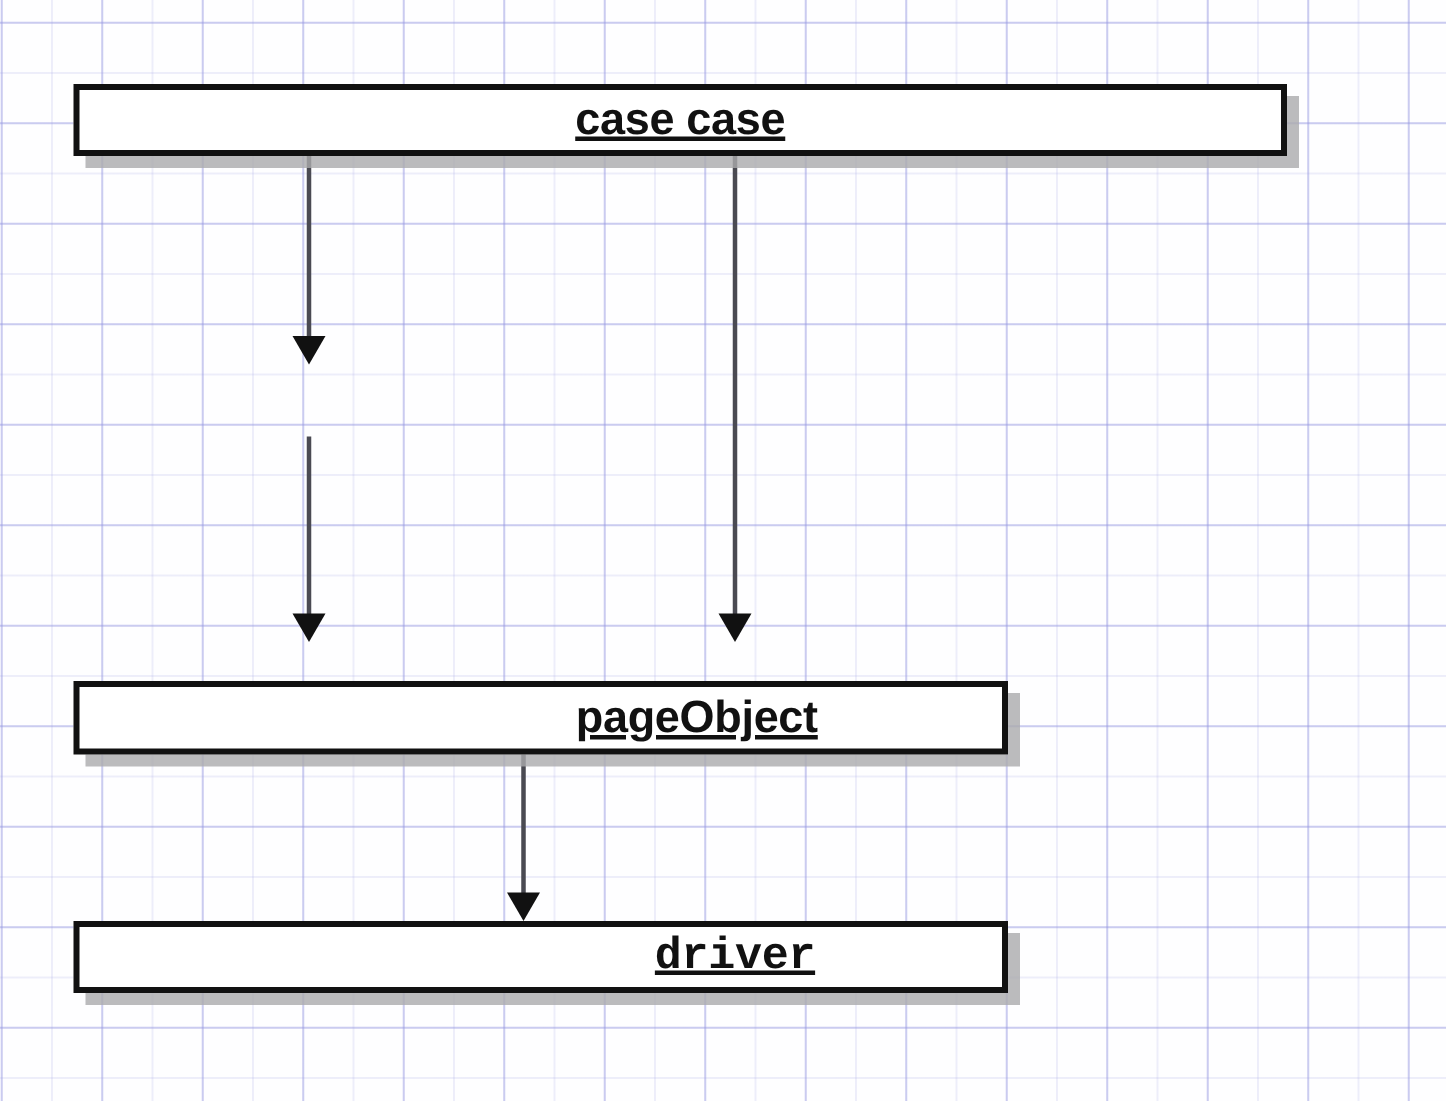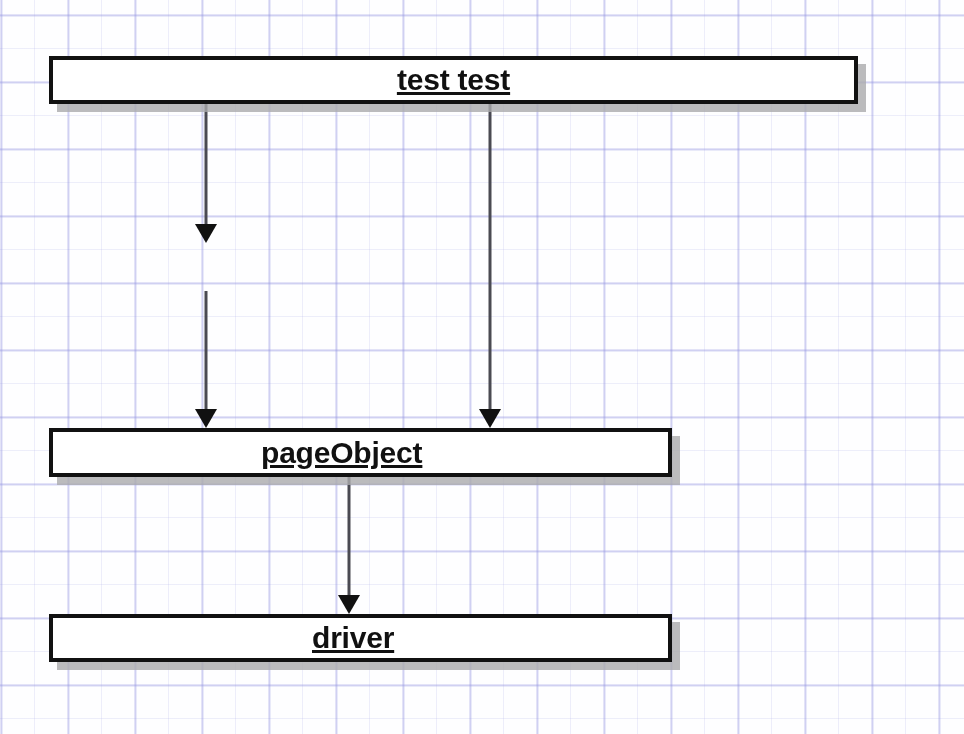--- a/index.html
+++ b/index.html
@@ -66,22 +66,22 @@
   #node-driver   { left: 49px; top: 614px; width: 623px; height: 48px; }
 
   #node-testcase .node-label   { font-size: 30px; }
   #node-service .node-label    { font-size: 29px; }
   #node-pageobject .node-label { font-size: 30px; }
   #node-driver .node-label     { font-size: 30px; }
 
   
   #node-testcase { justify-content: center; }
   #node-service  { justify-content: center; }
-  #node-pageobject { justify-content: flex-start; padding-left: 208px; }
-  #node-driver   { justify-content: flex-start; padding-left: 259px; }
+  #node-pageobject { justify-content: center; padding-left: 208px; margin-top: 26px; }
+  #node-driver   { justify-content: center; padding-left: 259px; font-family: Liberation Mono, monospace; }
 
   
   .arrow {
     position: absolute;
     z-index: 2;
   }
   .arrow-line {
     position: absolute;
     width: 3px;
     background: #4a4a52;
@@ -139,21 +139,21 @@
     <div class="arrow-line"></div>
     <div class="arrow-head"></div>
   </div>
 
   <div class="arrow" id="arrow-pageobject-driver">
     <div class="arrow-line"></div>
     <div class="arrow-head"></div>
   </div>
 
   <div class="node" id="node-testcase">
-    <span class="node-label">test test</span>
+    <span class="node-label">case case</span>
   </div>
 
 
   <div class="node" id="node-pageobject">
     <span class="node-label">pageObject</span>
   </div>
 
   <div class="node" id="node-driver">
     <span class="node-label">driver</span>
   </div>

